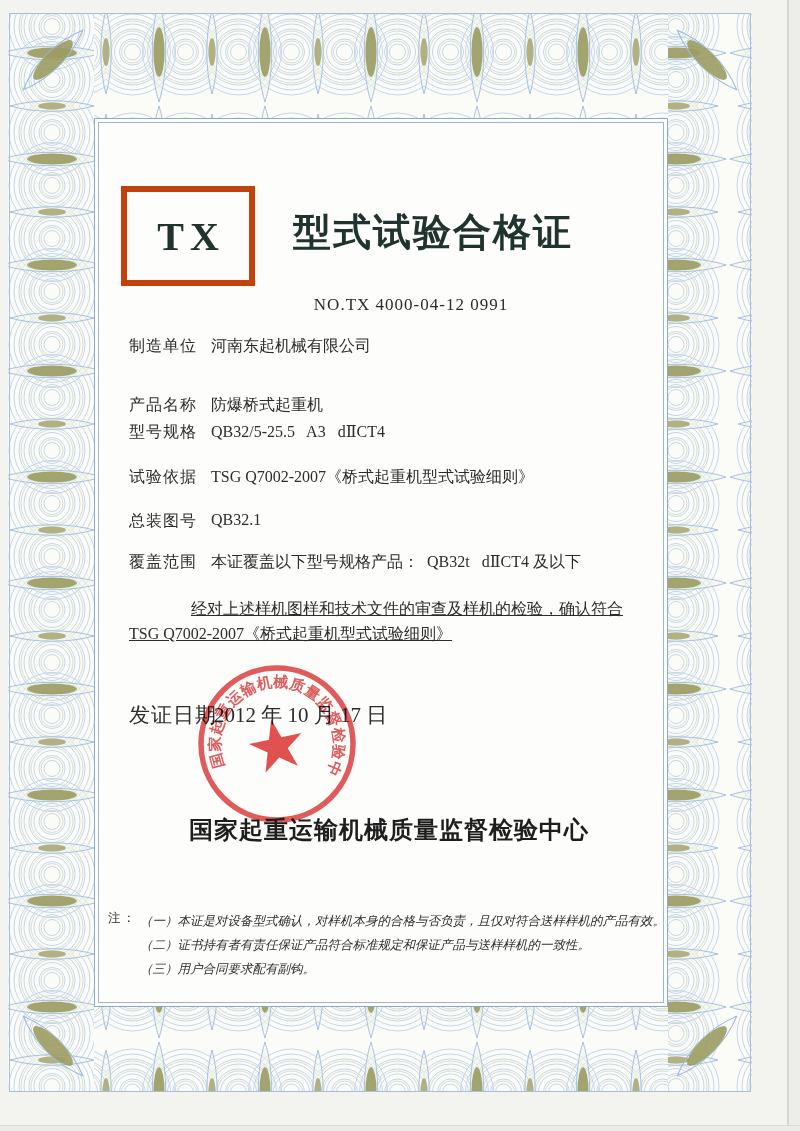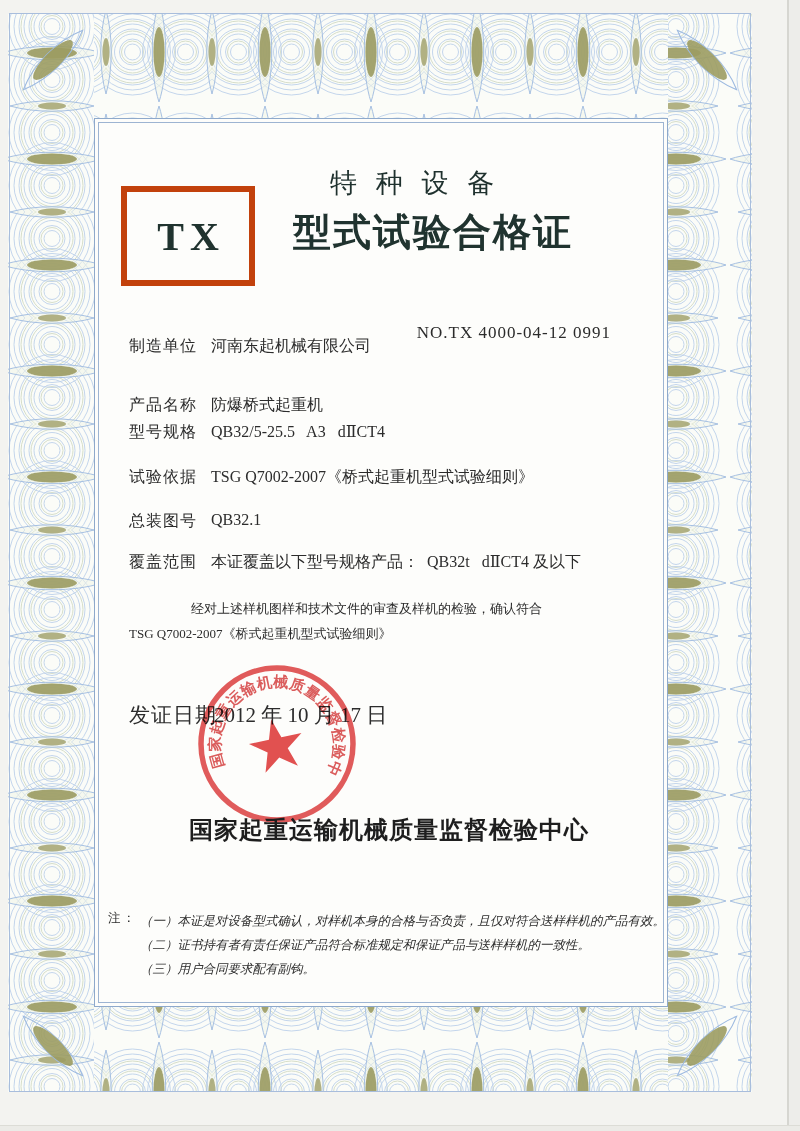--- a/index.html
+++ b/index.html
@@ -44,30 +44,30 @@
     position:absolute;left:160px;top:46px;width:320px;
     text-align:center;font-size:27px;color:#1f312e;letter-spacing:6px;
     font-weight:500;
   }
   .main-title{
     position:absolute;left:138px;top:88px;width:400px;
     text-align:center;font-size:38px;font-weight:bold;color:#20332f;letter-spacing:2px;
   }
   .cert-no{
     position:absolute;left:116px;top:176px;width:400px;
-    text-align:right;font-size:17px;color:#2b2b2b;letter-spacing:1px;margin-top:28px;
+    text-align:center;font-size:17px;color:#2b2b2b;letter-spacing:1px;
   }
 
   .field-row{position:absolute;left:34px;width:530px;height:22px;font-size:16px;color:#2c2c2c;}
   .field-row .label{position:absolute;left:0;top:0;letter-spacing:1px;}
   .field-row .value{position:absolute;left:82px;top:0;white-space:pre;}
 
   .statement{
     position:absolute;left:34px;top:477px;width:516px;
-    font-size:13px;color:#2c2c2c;line-height:25px;
+    font-size:16px;color:#2c2c2c;line-height:25px;text-decoration:underline;
   }
   .statement .line1{padding-left:62px;}
 
   .issue-row{position:absolute;left:34px;top:582px;width:400px;height:22px;font-size:21px;color:#2c2c2c;}
   .issue-row .label{position:absolute;left:0;top:0;letter-spacing:1px;}
   .issue-row .value{position:absolute;left:85px;top:0;white-space:pre;}
 
   .seal{
     position:absolute;left:97px;top:540px;width:170px;height:170px;
     mix-blend-mode:multiply;opacity:.9;
@@ -190,21 +190,20 @@
   <div class="scan-strip-right"></div>
   <div class="scan-edge-right"></div>
   <div class="scan-strip-bottom"></div>
 
   <div class="content">
 
     <div class="tx-box">
       <span class="tx-label">TX</span>
     </div>
 
-    <div class="subject-line">特 种 设 备</div>
     <div class="main-title">型式试验合格证</div>
     <div class="cert-no">NO.TX 4000-04-12 0991</div>
 
     <div class="field-row" style="top:217px">
       <span class="label">制造单位</span>
       <span class="value">河南东起机械有限公司</span>
     </div>
     <div class="field-row" style="top:276px">
       <span class="label">产品名称</span>
       <span class="value">防爆桥式起重机</span>

